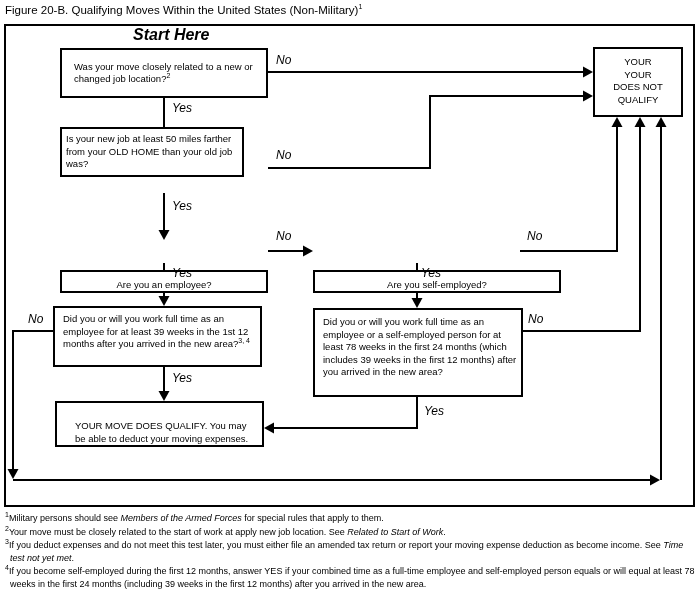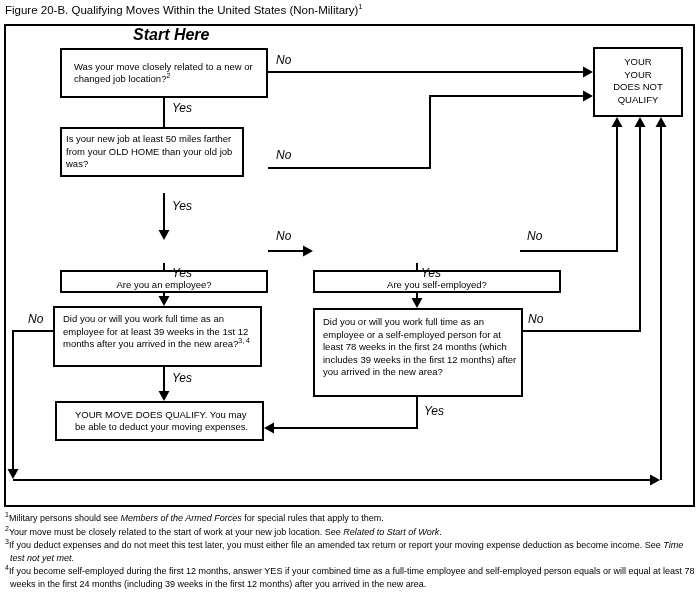--- a/index.html
+++ b/index.html
@@ -111,37 +111,37 @@
   </div>
 
   <div class="box" style="left:53px; top:306px; width:209px; height:61px; padding:5px 6px 0 8px;">
     <div><span>Did you or will you work full time as an employee for at least 39 weeks in the 1st 12 months after you arrived in the new area?</span><sup>3, 4</sup></div>
   </div>
 
   <div class="box" style="left:313px; top:308px; width:210px; height:89px; padding:6px 4px 0 8px;">
     <div>Did you or will you work full time as an employee or a self-employed person for at least 78 weeks in the first 24 months (which includes 39 weeks in the first 12 months) after you arrived in the new area?</div>
   </div>
 
-  <div class="box vcenter" style="left:55px; top:401px; width:209px; height:40px; padding-left:18px; padding-right:10px;">
+  <div class="box vcenter" style="left:55px; top:401px; width:209px; height:46px; padding-left:18px; padding-right:10px;align-items:flex-end;">
     <div><span>YOUR MOVE DOES QUALIFY.</span><span> You may be able to deduct your moving expenses.</span></div>
   </div>
 
   <div class="lbl" style="left:276px; top:53px;">No</div>
   <div class="lbl" style="left:172px; top:101px;">Yes</div>
   <div class="lbl" style="left:276px; top:148px;">No</div>
   <div class="lbl" style="left:172px; top:199px;">Yes</div>
   <div class="lbl" style="left:276px; top:229px;">No</div>
   <div class="lbl" style="left:172px; top:266px;">Yes</div>
   <div class="lbl" style="left:527px; top:229px;">No</div>
   <div class="lbl" style="left:421px; top:266px;">Yes</div>
   <div class="lbl" style="left:28px;  top:312px;">No</div>
   <div class="lbl" style="left:172px; top:371px;">Yes</div>
   <div class="lbl" style="left:528px; top:312px;">No</div>
   <div class="lbl" style="left:424px; top:404px;">Yes</div>
 
   <div class="footnotes">
     <p><sup>1</sup><span>Military persons should see </span><i>Members of the Armed Forces</i><span> for special rules that apply to them.</span></p>
-    <p><sup>2</sup><span>Your move must be closely related to the start of work at your new job location. See </span><i>Related to Start of Work</i><span>.</span></p>
+    <p><sup>2</sup><span>Your move must be closely related to the start of work at apply new job location. See </span><i>Related to Start of Work</i><span>.</span></p>
     <p><sup>3</sup><span>If you deduct expenses and do not meet this test later, you must either file an amended tax return or report your moving expense deduction as become income. See </span><i>Time test not yet met</i><span>.</span></p>
     <p><sup>4</sup><span>If you become self-employed during the first 12 months, answer YES if your combined time as a full-time employee and self-employed person equals or will equal at least 78 weeks in the first 24 months (including 39 weeks in the first 12 months) after you arrived in the new area.</span><i></i><span></span></p>
   </div>
 
 </div>
 
 </body></html>

